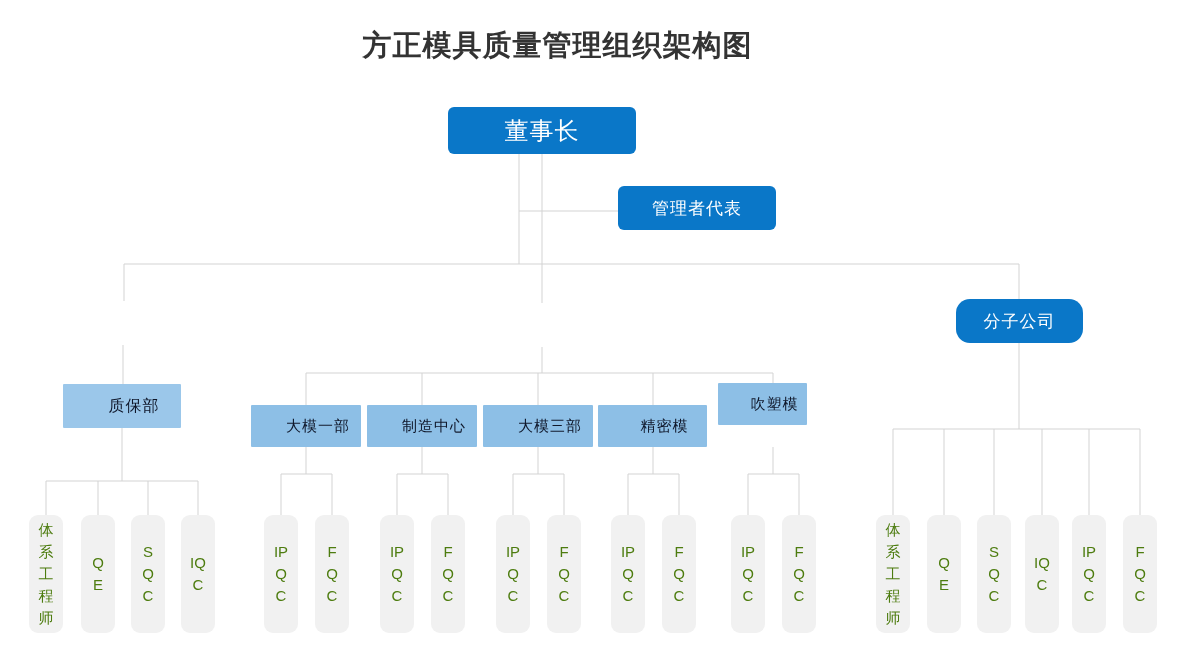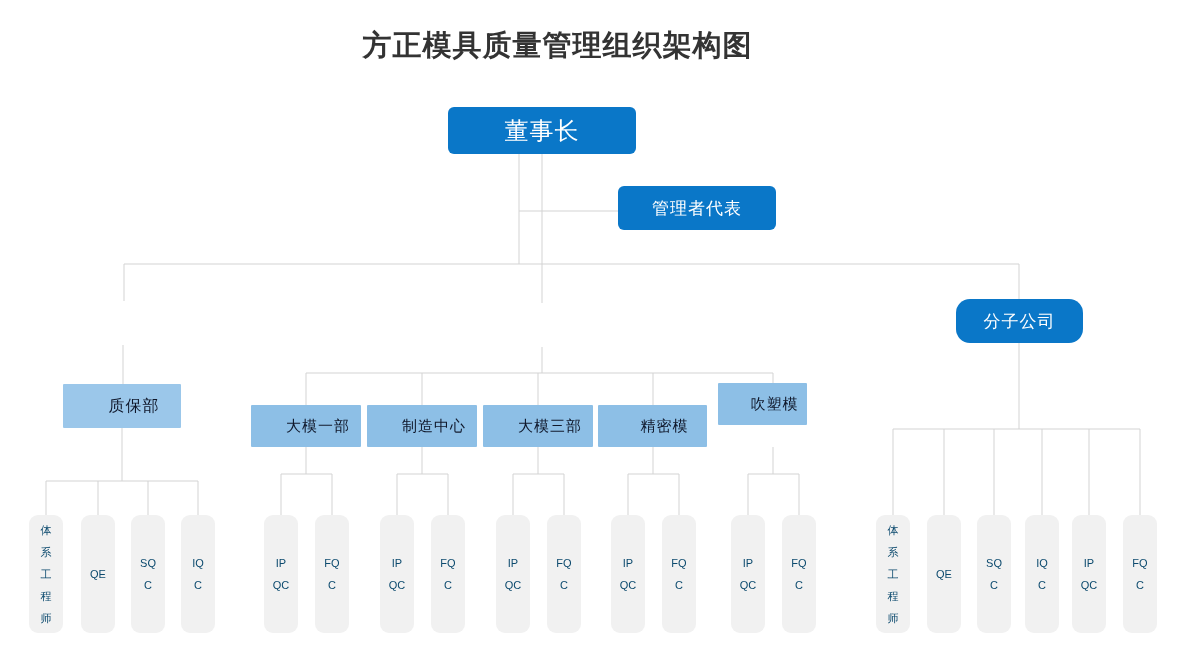--- a/index.html
+++ b/index.html
@@ -7,21 +7,21 @@
   #stage{position:relative;width:1192px;height:666px;background:#fff;overflow:hidden;}
   #page-title{position:absolute;left:0;top:26px;width:1115px;text-align:center;
     font-size:29px;font-weight:600;color:#333;letter-spacing:1px;}
   svg.wires{position:absolute;left:0;top:0;pointer-events:none;}
   .node{position:absolute;display:flex;align-items:center;justify-content:center;
     box-sizing:border-box;letter-spacing:1px;}
   .blue{background:#0a77c8;color:#fff;border-radius:6px;font-size:17px;}
   .blue.root{font-size:24px;}
   .lblue{background:#8dbfe6;color:#0f172a;border-radius:1px;font-size:15px;padding-left:24px;}
   .qa{background:#9bc7ea;font-size:16px;}
-  .vbox{background:#f1f1f1;color:#0c4a6e;border-radius:9px;font-size:11px;
+  .vbox{background:#f1f1f1;color:#4d7c0f;border-radius:9px;font-size:15px;
     width:34px;top:515px;height:118px;}
   .vbox .vtxt{display:block;width:17px;margin:0 auto;word-break:break-all;
     line-height:22px;text-align:center;letter-spacing:0;}
 </style>
 </head>
 <body>
 
 <div id="stage">
 
   <div id="page-title">方正模具质量管理组织架构图</div>

